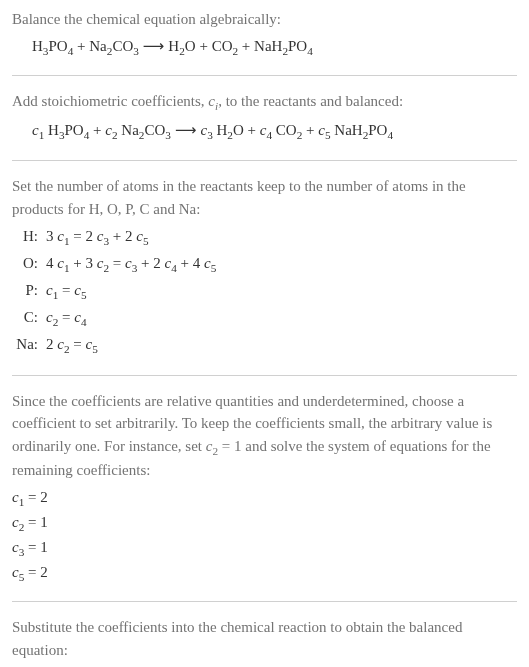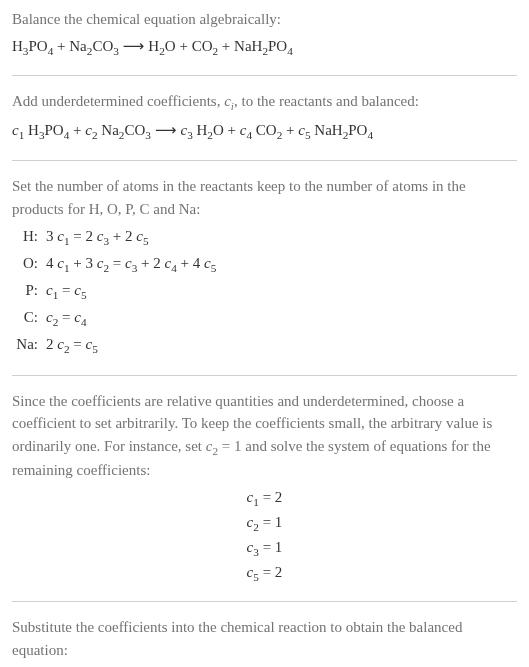--- a/index.html
+++ b/index.html
@@ -19,20 +19,21 @@
     .section {
       margin-bottom: 16px;
     }
     .section-text {
       color: #737373;
       margin-bottom: 4px;
     }
     .equation {
       color: #333;
       font-family: Georgia, serif;
+      margin-left: 20px;
     }
     hr {
       border: none;
       border-top: 1px solid #d0d0d0;
       margin: 14px 0;
     }
     .sub {
       vertical-align: sub;
       font-size: 0.75em;
     }
@@ -46,21 +47,20 @@
     .atoms-table td {
       padding: 1px 4px;
       vertical-align: top;
     }
     .atoms-table td:first-child {
       text-align: right;
       min-width: 30px;
     }
     .coeff-list {
       margin-top: 2px;
-      text-align: center;
     }
     .coeff-list div {
       line-height: 1.5;
     }
     .arrow {
       display: inline-block;
       padding: 0 4px;
     }
   </style>
 </head>
@@ -69,21 +69,21 @@
 <div class="section">
   <div class="section-text">Balance the chemical equation algebraically:</div>
   <div class="equation">
     <span><span>H</span><span class="sub">3</span><span>PO</span><span class="sub">4</span></span><span> + </span><span><span>Na</span><span class="sub">2</span><span>CO</span><span class="sub">3</span></span><span class="arrow"> ⟶ </span><span><span>H</span><span class="sub">2</span><span>O</span></span><span> + </span><span><span>CO</span><span class="sub">2</span></span><span> + </span><span><span>NaH</span><span class="sub">2</span><span>PO</span><span class="sub">4</span></span>
   </div>
 </div>
 
 <hr>
 
 <div class="section">
-  <div class="section-text"><span>Add underdetermined coefficients, </span><span class="italic">c</span><span class="sub italic">i</span><span>, to the reactants and balanced:</span></div>
+  <div class="section-text"><span>Add stoichiometric coefficients, </span><span class="italic">c</span><span class="sub italic">i</span><span>, to the reactants and balanced:</span></div>
   <div class="equation">
     <span class="italic">c</span><span class="sub">1</span><span> </span><span>H</span><span class="sub">3</span><span>PO</span><span class="sub">4</span><span> + </span><span class="italic">c</span><span class="sub">2</span><span> </span><span>Na</span><span class="sub">2</span><span>CO</span><span class="sub">3</span><span class="arrow"> ⟶ </span><span class="italic">c</span><span class="sub">3</span><span> </span><span>H</span><span class="sub">2</span><span>O</span><span> + </span><span class="italic">c</span><span class="sub">4</span><span> </span><span>CO</span><span class="sub">2</span><span> + </span><span class="italic">c</span><span class="sub">5</span><span> </span><span>NaH</span><span class="sub">2</span><span>PO</span><span class="sub">4</span>
   </div>
 </div>
 
 <hr>
 
 <div class="section">
   <div class="section-text">Set the number of atoms in the reactants keep to the number of atoms in the products for H, O, P, C and Na:</div>
   <table class="atoms-table">

